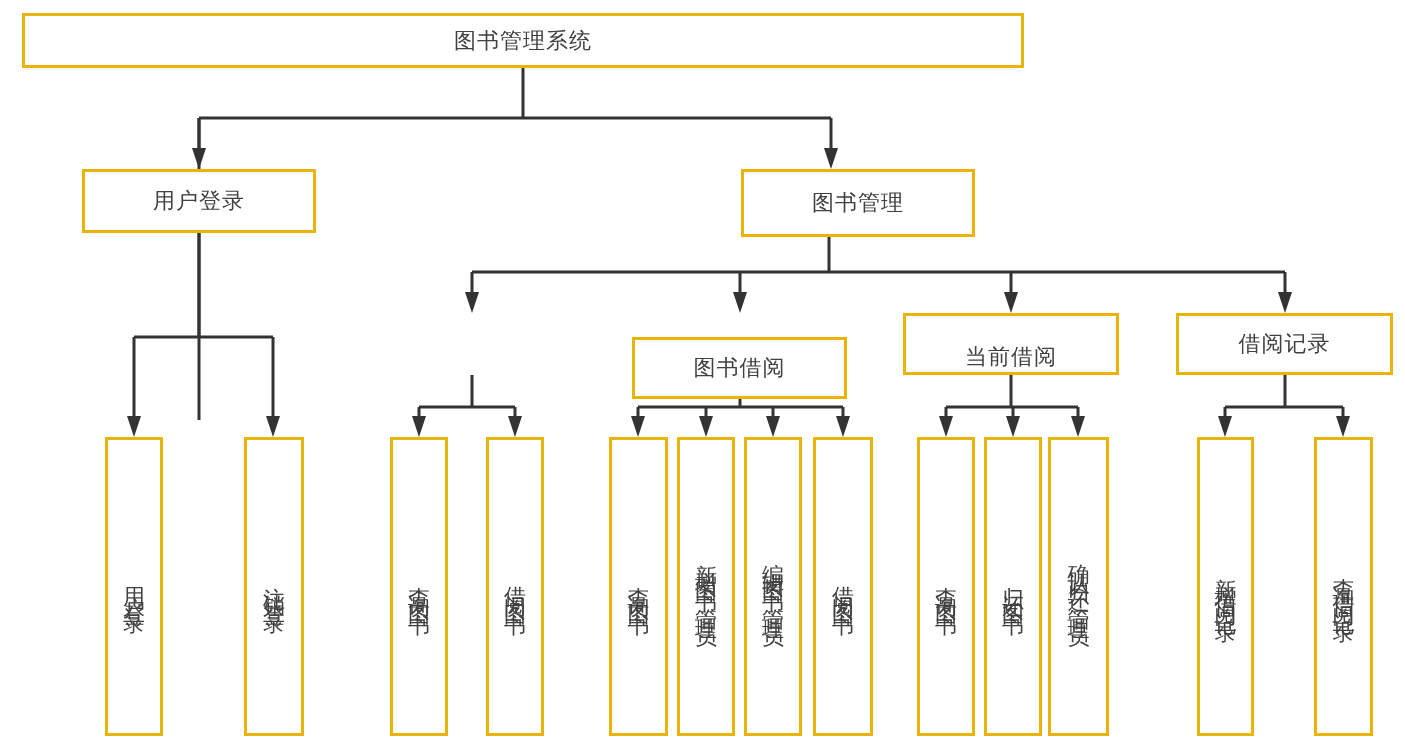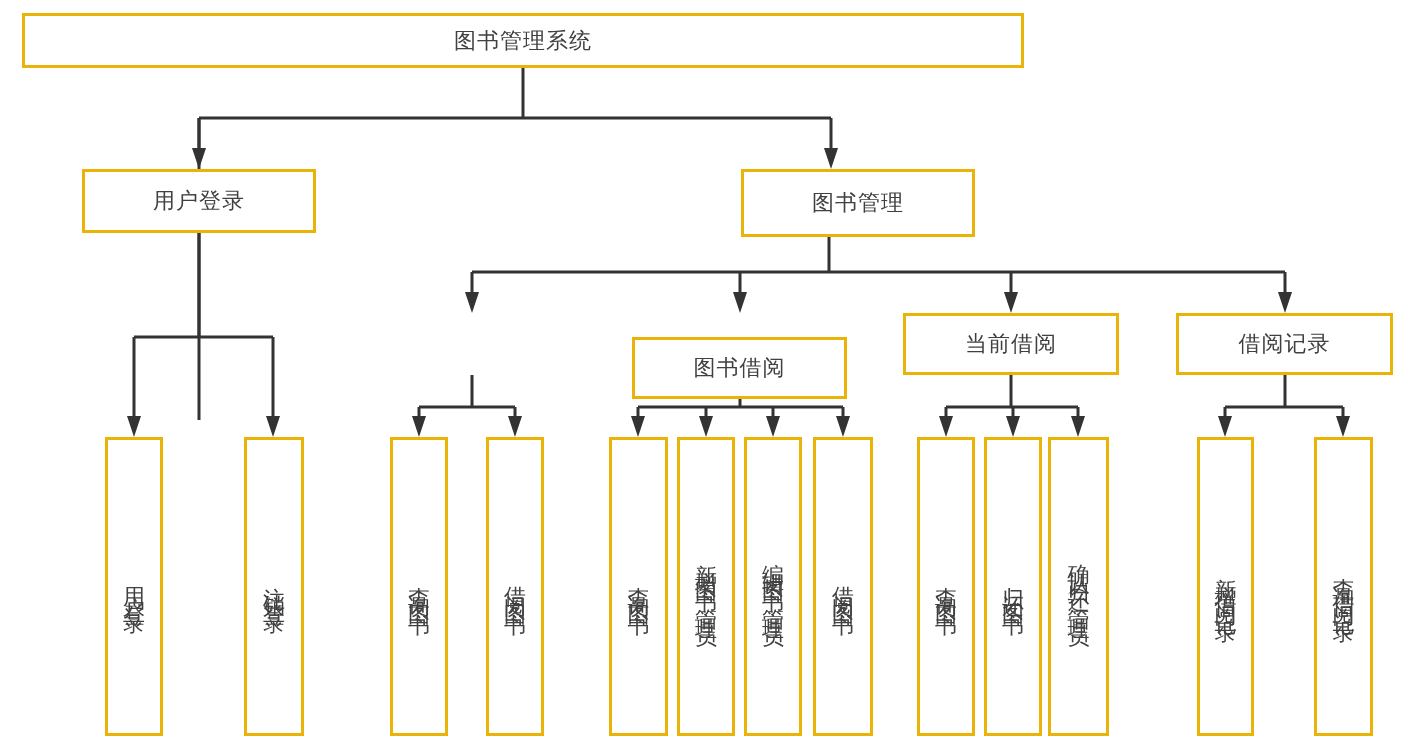--- a/index.html
+++ b/index.html
@@ -45,21 +45,21 @@
     white-space: normal;
   }
   
   .n-root   { left: 22px;  top: 13px;  width: 1002px; height: 55px; }
   
   .n-l2a    { left: 82px;  top: 169px; width: 234px;  height: 64px; }
   .n-l2b    { left: 735px; top: 169px; width: 234px;  height: 68px; margin-left: 6px; }
   
   .n-l3a    { left: 363px;  top: 313px; width: 218px; height: 62px; }
   .n-l3b    { left: 632px;  top: 313px; width: 215px; height: 62px; margin-top: 24px; }
-  .n-l3c    { left: 903px;  top: 313px; width: 216px; height: 62px; }
+  .n-l3c    { left: 903px;  top: 313px; width: 216px; height: 62px; align-items: flex-end; }
   .n-l3d    { left: 1176px; top: 313px; width: 217px; height: 62px; }
   
   .vnode    { top: 437px; height: 299px; }
   .n-f0  { left: 105px;  width: 58px; }
   .n-f1  { left: 244px;  width: 60px; }
   .n-f2  { left: 390px;  width: 58px; }
   .n-f3  { left: 486px;  width: 58px; }
   .n-f4  { left: 609px;  width: 59px; }
   .n-f5  { left: 677px;  width: 58px; }
   .n-f6  { left: 744px;  width: 58px; }

